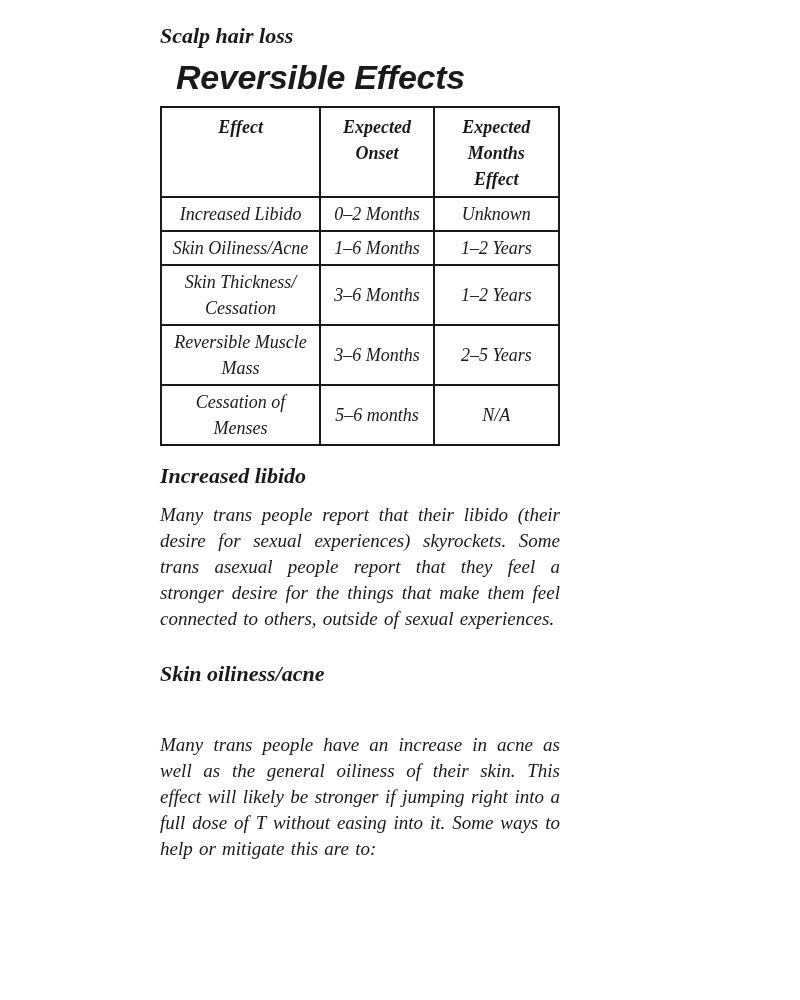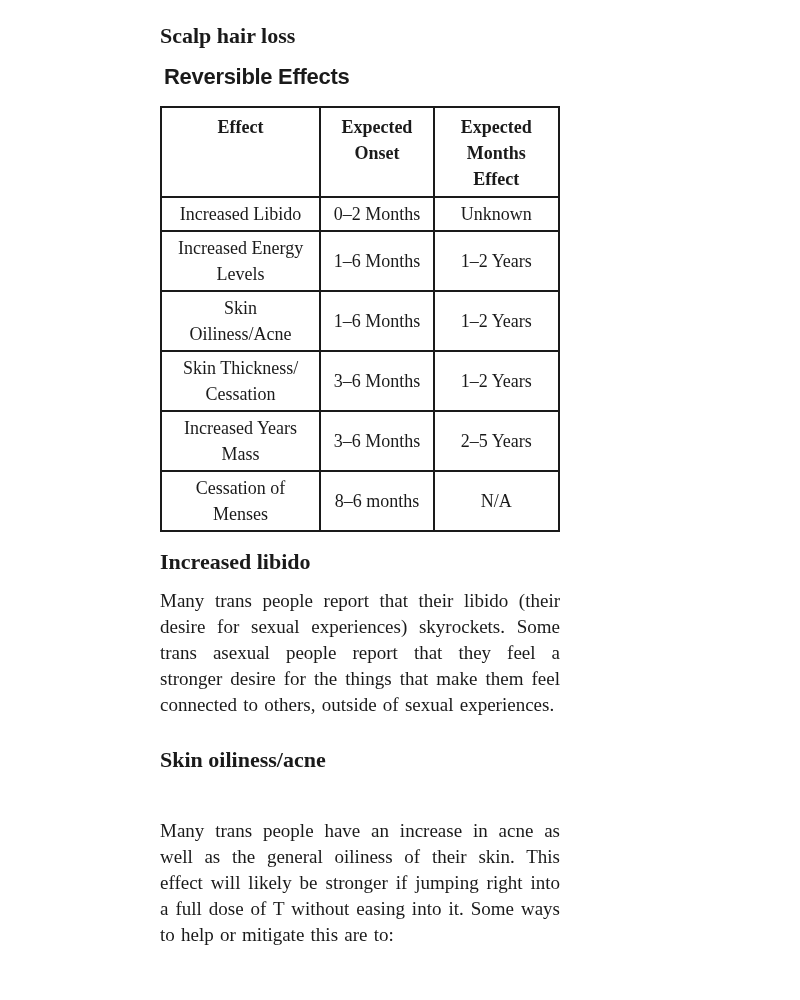--- a/index.html
+++ b/index.html
@@ -13,42 +13,43 @@
     position: relative;
     font-family: "Liberation Serif", serif;
     color: #1a1a1a;
     overflow: hidden;
   }
   .page {
     position: absolute;
     left: 160px;
     top: 22px;
     width: 400px;
+    font-style: italic;
   }
   .serif-heading {
     font-family: "Liberation Serif", serif;
     font-size: 22px;
     font-weight: bold;
     line-height: 28px;
     margin: 0 0 12px 0;
   }
   .body-par {
     font-size: 19px;
     line-height: 26px;
     text-align: justify;
     margin: 0 0 22px 0;
     word-spacing: 1.5px;
   }
   .sans-heading {
     font-family: "Liberation Sans", sans-serif;
-    font-size: 22px;
+    font-size: 34px;
     font-weight: bold;
     line-height: 30px;
     letter-spacing: -0.3px;
-    margin: 2px 0 14px 4px;
+    margin: 2px 0 14px 16px;
   }
   table.effects {
     border-collapse: collapse;
     table-layout: fixed;
     width: 100%;
     margin: 0 0 16px 0;
   }
   table.effects th,
   table.effects td {
     border: 2px solid #1a1a1a;
@@ -103,42 +104,37 @@
         </th>
       </tr>
     </thead>
     <tbody>
       <tr>
         <td>Increased Libido</td>
         <td>0–2 Months</td>
         <td>Unknown</td>
       </tr>
       <tr>
-        <td>Increased Energy Levels</td>
-        <td>1–6 Months</td>
-        <td>1–2 Years</td>
-      </tr>
-      <tr>
         <td>Skin Oiliness/Acne</td>
         <td>1–6 Months</td>
         <td>1–2 Years</td>
       </tr>
       <tr>
         <td>Skin Thickness/ Cessation</td>
         <td>3–6 Months</td>
         <td>1–2 Years</td>
       </tr>
       <tr>
-        <td>Increased Years Mass</td>
+        <td>Reversible Muscle Mass</td>
         <td>3–6 Months</td>
         <td>2–5 Years</td>
       </tr>
       <tr>
         <td>Cessation of Menses</td>
-        <td>8–6 months</td>
+        <td>5–6 months</td>
         <td>N/A</td>
       </tr>
     </tbody>
   </table>
 
   <h3 class="serif-heading">Increased libido</h3>
 
   <p class="body-par" style="margin-bottom:28px;">Many trans people report that their libido (their desire for sexual experiences) skyrockets. Some trans asexual people report that they feel a stronger desire for the things that make them feel connected to others, outside of sexual experiences.</p>
 
   <h3 class="serif-heading">Skin oiliness/acne</h3>

